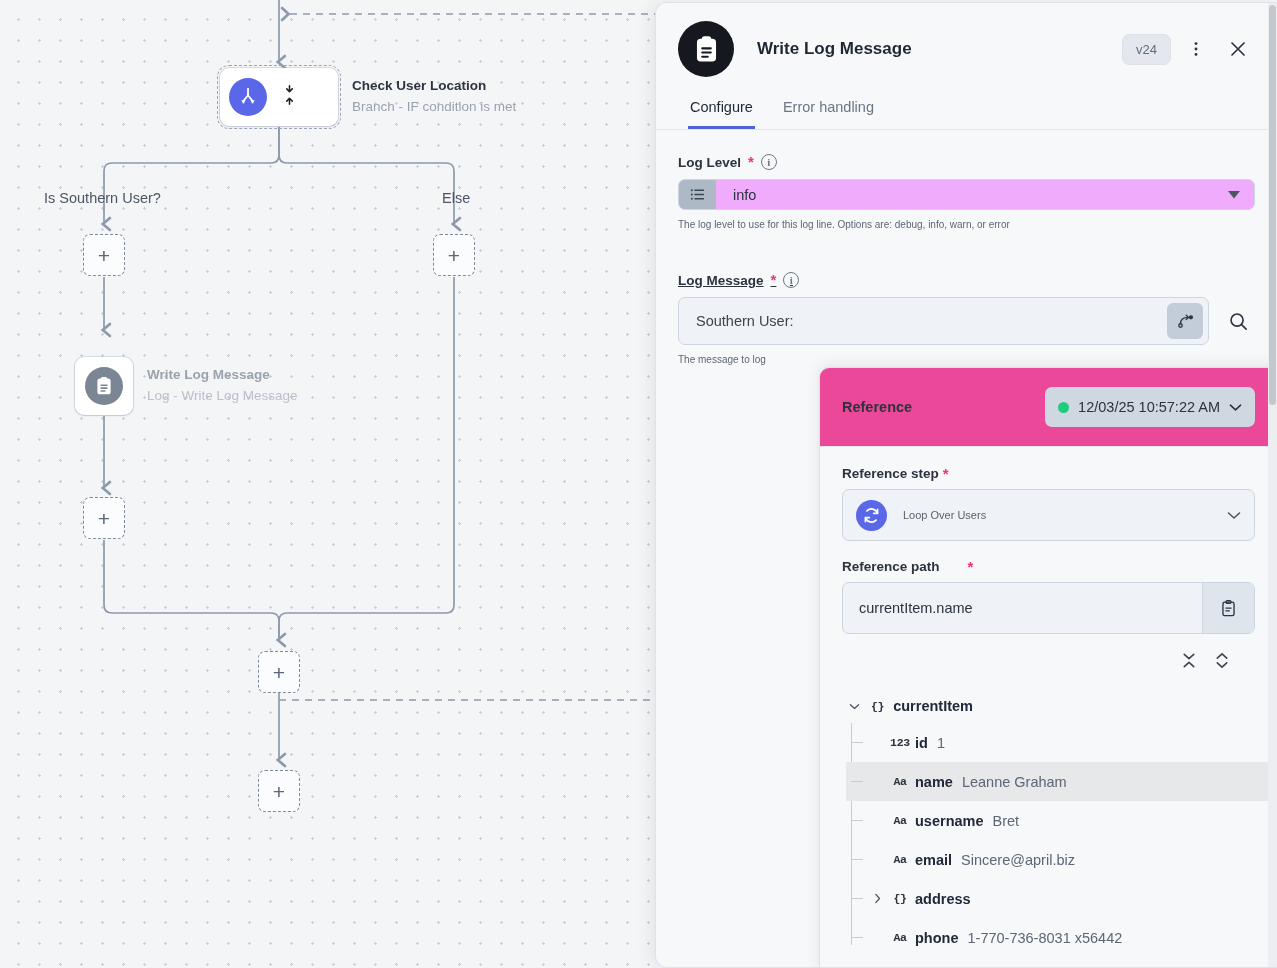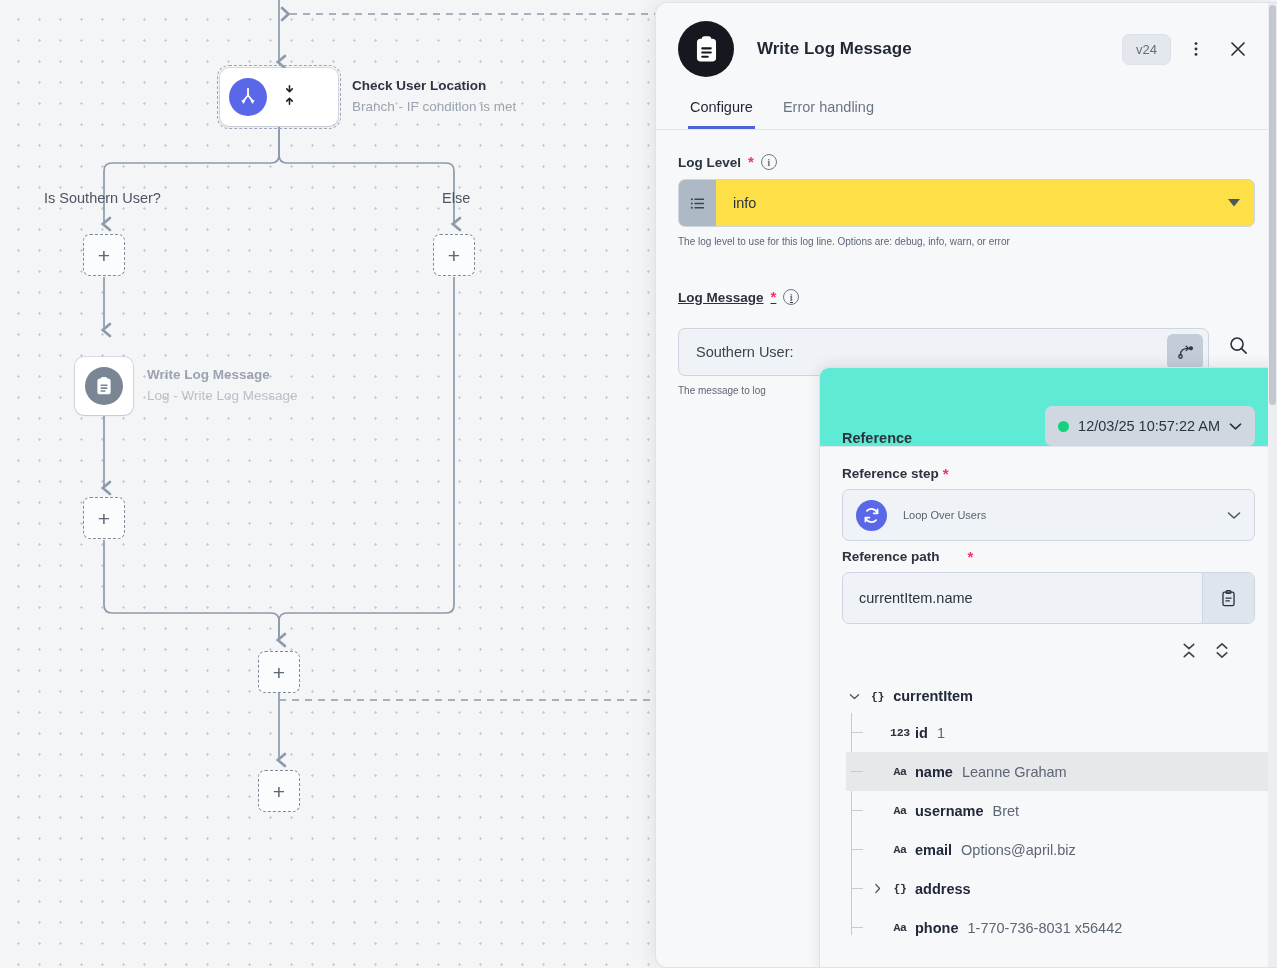--- a/index.html
+++ b/index.html
@@ -136,22 +136,22 @@
   .info-i {
     width: 16px; height: 16px; border-radius: 50%;
     border: 1.4px solid #6f7985; color: #6f7985;
     font-size: 11px; font-weight: 700; font-family: "Liberation Serif", serif;
     display: inline-flex; align-items: center; justify-content: center;
     line-height: 1;
   }
 
   .select-row {
     display: flex; align-items: stretch;
-    height: 48px;
-    background: #fde047;
+    height: 31px;
+    background: #f0abfc;
     border: 1px solid #ccd5e0;
     border-radius: 7px;
     overflow: hidden;
   }
   .select-prefix {
     width: 37px; background: #aeb9c6;
     display: flex; align-items: center; justify-content: center;
     flex: 0 0 auto;
   }
   .select-value {
@@ -169,21 +169,20 @@
   .text-row { display: flex; align-items: center; gap: 10px; margin-top: 0; }
   .text-input {
     flex: 1 1 auto; height: 48px;
     background: #eff2f6;
     border: 1px solid #ccd5e0;
     border-radius: 7px;
     display: flex; align-items: center;
     padding-left: 17px; padding-right: 4px;
     font-size: 14.5px; color: #3b444f;
     position: relative;
-    margin-top: 14px;
   }
   .expr-btn {
     position: absolute; right: 5px; top: 5px;
     width: 36px; height: 36px; border-radius: 6px;
     background: #c3cdd9;
     display: flex; align-items: center; justify-content: center;
     color: #2f3945;
   }
 
   
@@ -192,23 +191,23 @@
     left: 163px; top: 364px;
     width: 459px; height: 604px;
     background: #f7f8fa;
     border: 1px solid #dde2e9;
     border-radius: 10px 0 0 0;
     box-shadow: 0 -2px 14px rgba(25,35,55,.10);
     overflow: hidden;
   }
   #ref-top {
     height: 79px;
-    background: #5eead4;
+    background: #ec4899;
     border-bottom: 1px solid #e1e6ec;
-    display: flex; align-items: flex-end;
+    display: flex; align-items: center;
     padding: 0 22px;
   }
   #ref-top-label { font-size: 14.5px; font-weight: 700; color: #2b333e; }
   #ref-run-select {
     margin-left: auto;
     background: #cfd8e0;
     border-radius: 7px;
     height: 40px;
     display: flex; align-items: center; gap: 9px;
     padding: 0 13px;
@@ -510,21 +509,21 @@
             </svg>
           </span>
           <span class="ref-step-name">Loop Over Users</span>
           <span>
             <svg width="14" height="9" viewBox="0 0 14 9" fill="none" stroke="#4c5662" stroke-width="1.6" stroke-linecap="round" stroke-linejoin="round">
                 <path d="M1.5 2 L7 7 L12.5 2"></path>
               </svg>
           </span>
         </div>
 
-        <div class="ref-field-label" style="margin-top:8px;gap:28px;">
+        <div class="ref-field-label" style="margin-top:18px;gap:28px;">
           <span>Reference path</span>
           <span class="req">*</span>
         </div>
         <div class="ref-path-row">
           <span class="ref-path-val">currentItem.name</span>
           <span class="ref-path-btn">
             <svg width="19" height="19" viewBox="0 0 24 24" fill="none" stroke="currentColor" stroke-width="1.7" stroke-linecap="round" stroke-linejoin="round">
               <rect x="5" y="4" width="14" height="17" rx="2.2"></rect>
               <rect x="9" y="2" width="6" height="3.6" rx="1.3"></rect>
               <path d="M8.8 11.5 H15.2"></path>
@@ -592,21 +591,21 @@
             <span class="tree-val">Bret</span>
           </div>
 
           <div class="tree-row">
             <span class="tick">
                 <i></i>
               </span>
             <span class="twisty"></span>
             <span class="type-icon">Aa</span>
             <span class="tree-key">email</span>
-            <span class="tree-val">Options@april.biz</span>
+            <span class="tree-val">Sincere@april.biz</span>
           </div>
 
           <div class="tree-row">
             <span class="tick">
                 <i></i>
               </span>
             <span class="twisty">
               <svg width="7" height="11" viewBox="0 0 8 12" fill="none" stroke="#4b5560" stroke-width="1.5" stroke-linecap="round" stroke-linejoin="round">
                   <path d="M2 1.3 L6.3 6 L2 10.7"></path>
                 </svg>

